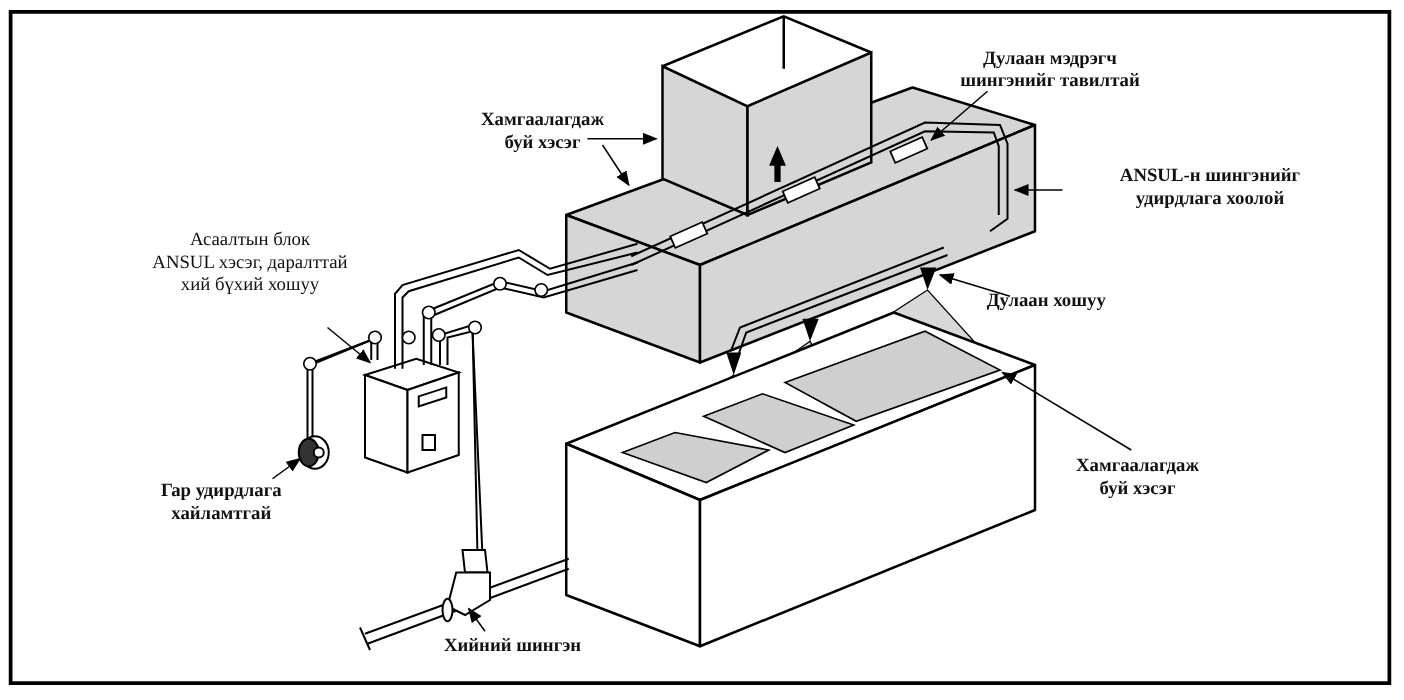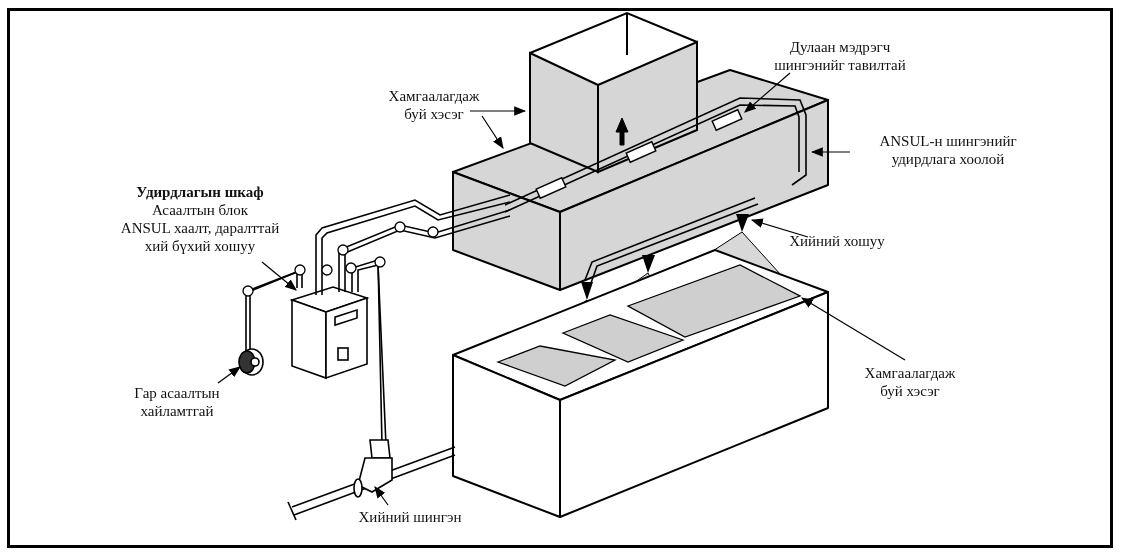--- a/index.html
+++ b/index.html
@@ -1,20 +1,20 @@
 <!DOCTYPE html>
 <html><head>
 <meta charset="utf-8">
 <style>
   html, body { margin: 0; padding: 0; background: #ffffff; }
   body { width: 1123px; height: 560px; position: relative; overflow: hidden; font-family: "Liberation Serif", serif; }
   .frame { position: absolute; left: 7px; top: 8px; width: 1106px; height: 540px; border: 3px solid #000; box-sizing: border-box; background: #fff; }
   svg.art { position: absolute; left: 0; top: 0; }
   .label { position: absolute; text-align: center; color: #111; font-size: 15px; line-height: 18px; white-space: nowrap; }
-  .label.b { font-weight: normal; }
+  .label.b { font-weight: bold; }
 </style>
 </head>
 <body>
 
 <div class="frame"></div>
 
 <svg class="art" width="1123" height="560" viewBox="0 0 1123 560">
   <defs>
     <marker id="ah" markerWidth="10" markerHeight="8" refX="9" refY="4" orient="auto">
       <path d="M0,0 L10,4 L0,8 Z" fill="#000"></path>
@@ -137,41 +137,40 @@
 <div class="label b" style="left:384px;top:87px;width:100px;">
   <div>Хамгаалагдаж</div>
   <div>буй хэсэг</div>
 </div>
 
 <div class="label b" style="left:755px;top:38px;width:170px;">
   <div>Дулаан мэдрэгч</div>
   <div>шингэнийг тавилтай</div>
 </div>
 
-<div class="label b" style="left:868px;top:132px;width:160px;">
+<div class="label b" style="left:888px;top:132px;width:160px;">
   <div>ANSUL-н шингэнийг</div>
   <div>удирдлага хоолой</div>
 </div>
 
 <div class="label" style="left:95px;top:183px;width:210px;">
-  <div class="b" style="font-weight:bold">Удирдлагын шкаф</div>
   <div>Асаалтын блок</div>
-  <div>ANSUL хаалт, даралттай</div>
+  <div>ANSUL хэсэг, даралттай</div>
   <div>хий бүхий хошуу</div>
 </div>
 
 <div class="label b" style="left:782px;top:232px;width:110px;">
-  <div>Хийний хошуу</div>
+  <div>Дулаан хошуу</div>
 </div>
 
 <div class="label b" style="left:855px;top:364px;width:110px;">
   <div>Хамгаалагдаж</div>
   <div>буй хэсэг</div>
 </div>
 
 <div class="label b" style="left:122px;top:384px;width:110px;">
-  <div>Гар асаалтын</div>
+  <div>Гар удирдлага</div>
   <div>хайламтгай</div>
 </div>
 
 <div class="label b" style="left:350px;top:508px;width:120px;">
   <div>Хийний шингэн</div>
 </div>
 
 </body></html>

